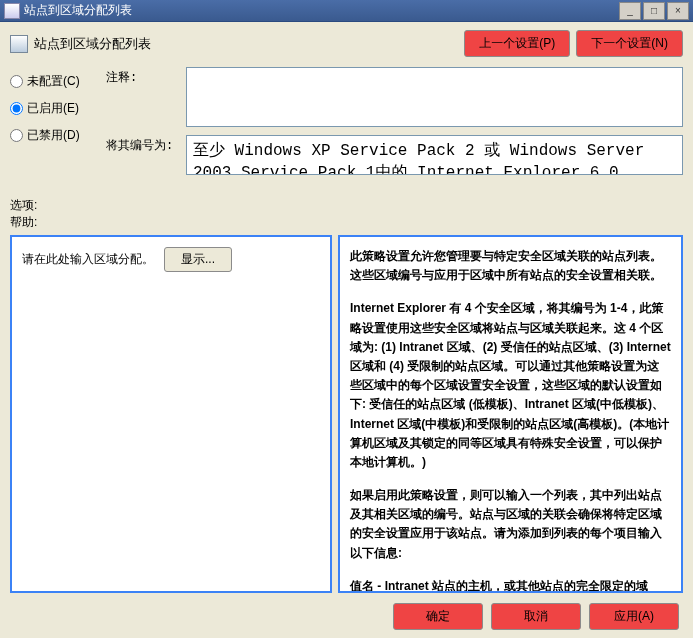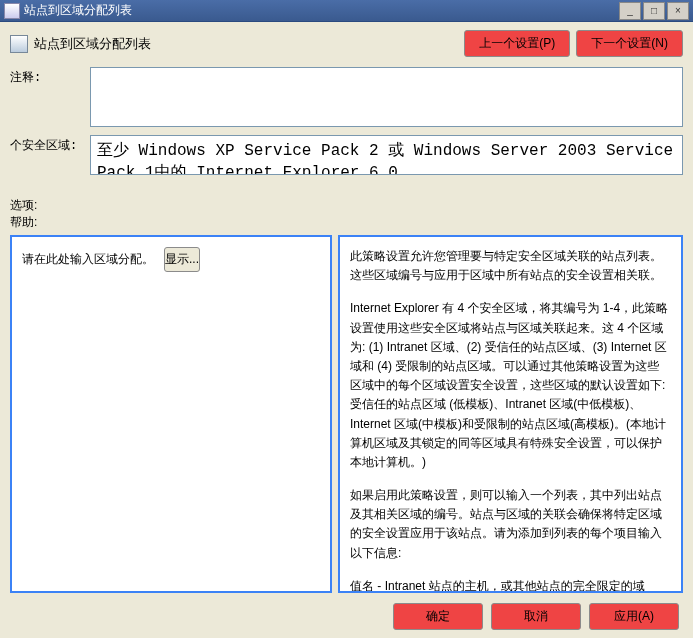--- a/index.html
+++ b/index.html
@@ -127,26 +127,26 @@
   .panel.right { flex: 1; }
   .options-inner {
     display: flex;
     align-items: center;
     gap: 10px;
   }
   .small-btn {
     background: #ece9d8;
     border: 1px solid #8b8b8b;
     border-radius: 3px;
-    padding: 3px 0;
+    padding: 3px 16px;
     font-size: 12px;
     font-family: inherit;
     cursor: pointer;
   }
-  .help-text p { margin-bottom: 14px; }
+  .help-text p { margin-bottom: 14px; font-weight: bold; }
   .footer {
     display: flex;
     justify-content: flex-end;
     gap: 8px;
     padding: 10px 4px 6px 4px;
   }
   ::-webkit-scrollbar { width: 16px; }
   ::-webkit-scrollbar-track { background: #ece9d8; border-left:1px solid #ccc;}
   ::-webkit-scrollbar-thumb { background: #c8c4b8; border:1px solid #999;}
   ::-webkit-scrollbar-button { background:#ece9d8; border:1px solid #999; height:16px;}
@@ -169,27 +169,41 @@
   <div class="header-row">
     <div class="header-icon"></div>
     <div class="header-title">站点到区域分配列表</div>
     <div class="nav-buttons">
       <button class="btn">上一个设置(P)</button>
       <button class="btn">下一个设置(N)</button>
     </div>
   </div>
 
   <div class="config-row">
+    <div class="radio-group">
+      <label class="radio-item">
+        <input type="radio" name="state" style="">
+        <span>未配置(C)</span>
+      </label>
+      <label class="radio-item">
+        <input type="radio" name="state" checked="" style="">
+        <span>已启用(E)</span>
+      </label>
+      <label class="radio-item">
+        <input type="radio" name="state" style="">
+        <span>已禁用(D)</span>
+      </label>
+    </div>
     <div class="comment-platform-col">
       <div class="field-row">
         <div class="field-label">注释:</div>
         <textarea class="comment" style=""></textarea>
       </div>
       <div class="field-row">
-        <div class="field-label">个安全区域:</div>
+        <div class="field-label">将其编号为:</div>
         <div class="platform-box">
           <span>至少 Windows XP Service Pack 2 或 Windows Server 2003 Service Pack 1中的 Internet Explorer 6.0</span>
         </div>
       </div>
     </div>
   </div>
 
   <div class="labels-row">
     <div class="left-lbl">选项:</div>
     <div>帮助:</div>

